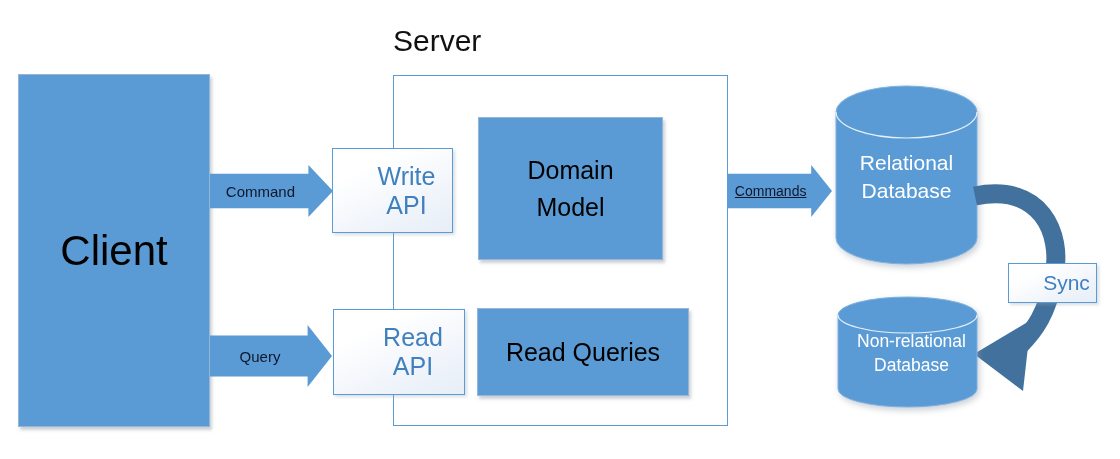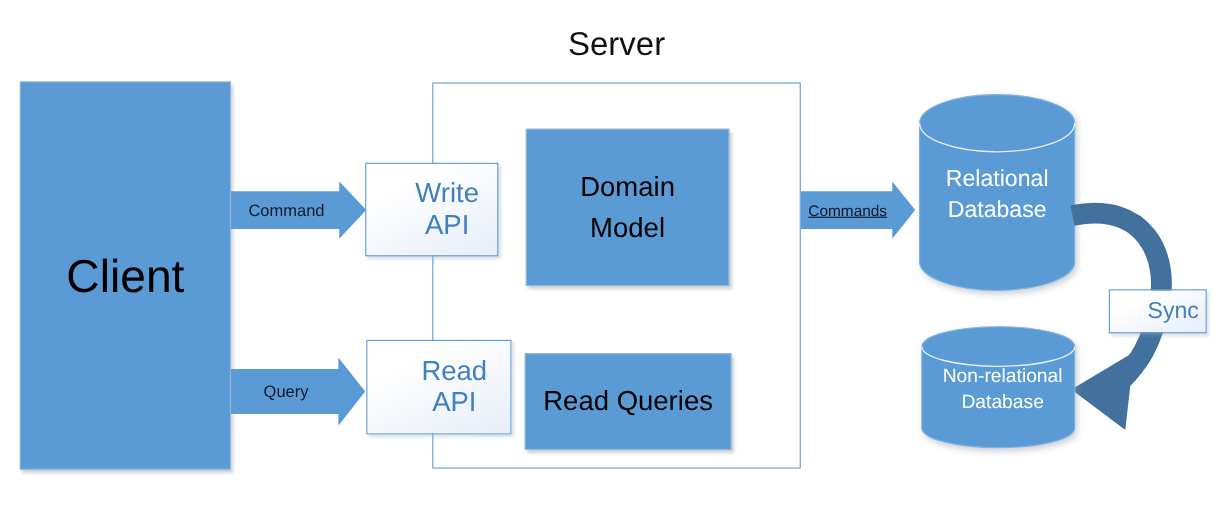--- a/index.html
+++ b/index.html
@@ -26,21 +26,21 @@
     display:flex;align-items:center;justify-content:center;text-align:center;
     box-shadow:2px 2px 3px rgba(150,160,175,.35);
     padding-left:28px;
   }
 
   .server-frame{
     border:1.5px solid #5B9BD5;
     background:transparent;
   }
   .server-title{
-    color:#111111;font-size:30px;text-align:center;
+    color:#111111;font-size:30px;
   }
 
   .client-label{font-size:42px;}
   .big-label{font-size:25px;line-height:1.45;}
   .api-label{font-size:25px;}
   .sync-label{font-size:21px;}
 
   
   .arrow{
     background:#5B9BD5;
@@ -93,21 +93,21 @@
   </div>
 
   <div class="abs api-box" style="left:333px;top:309px;width:132px;height:86px;text-align:center;">
     <span class="api-label">Read API</span>
   </div>
 
   <div class="abs blue-box" style="left:478px;top:117px;width:185px;height:143px;">
     <span class="big-label" style="width:120px;">Domain Model</span>
   </div>
 
-  <div class="abs blue-box" style="left:477px;top:321px;width:188px;height:88px;">
+  <div class="abs blue-box" style="left:477px;top:308px;width:212px;height:88px;">
     <span class="big-label">Read Queries</span>
   </div>
 
   <div class="abs arrow arrow-right" style="left:728px;top:165px;width:104px;height:52px;text-decoration:underline;">
     <span class="arrow-text" style="font-size:14px;">Commands</span>
   </div>
 
 
   <div class="abs db-wrap" style="left:835px;top:85px;width:143px;height:180px;">
     <svg width="143" height="180" viewBox="0 0 143 180">

